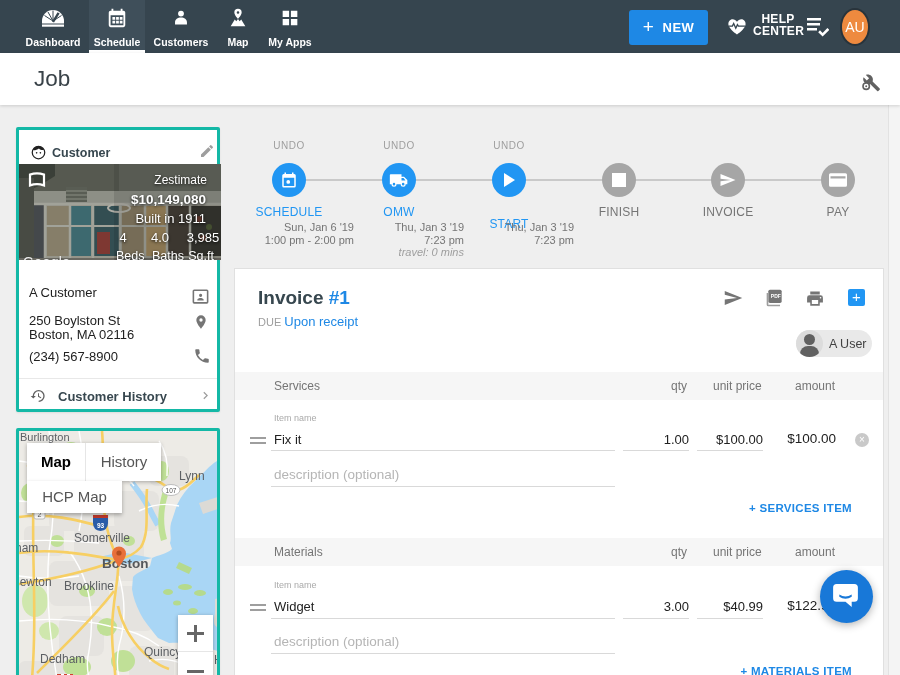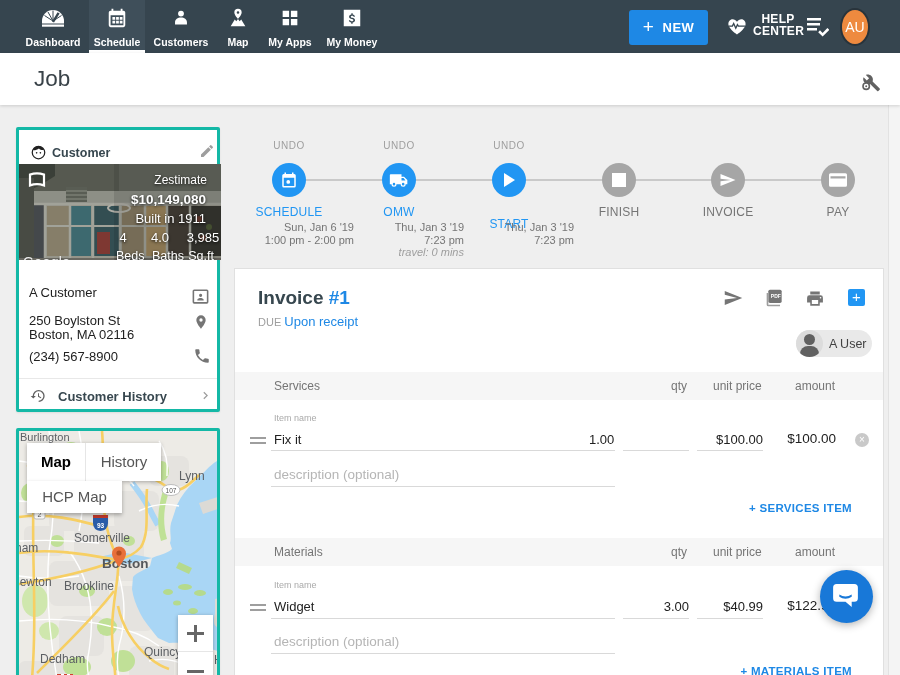--- a/index.html
+++ b/index.html
@@ -84,26 +84,20 @@
     <svg class="ticon" viewBox="0 0 24 24">
         <path fill="#fff" d="M12 2a4 4 0 0 0-4 4c0 2.9 4 7 4 7s4-4.1 4-7a4 4 0 0 0-4-4zm0 2.6a1.4 1.4 0 1 1 0 2.8 1.4 1.4 0 0 1 0-2.8zM8.5 13.5 4 21h16l-4.5-7.5-1.7 2-1.8-2.3-1.9 2.4-1.6-2.1z"></path>
       </svg>
     <div class="tlabel">Map</div>
   </div>
   <div class="tab" style="left:259px;width:62px;">
     <svg class="ticon" viewBox="0 0 24 24">
         <path fill="#fff" d="M4 4h7v7H4zm9 0h7v7h-7zm-9 9h7v7H4zm9 0h7v7h-7z"></path>
       </svg>
     <div class="tlabel">My Apps</div>
-  </div>
-  <div class="tab" style="left:321px;width:62px;">
-    <svg class="ticon" viewBox="0 0 24 24">
-        <path fill="#fff" d="M3 3h18v18H3zm9.7 15.2v-1.3c1.5-.25 2.6-1.1 2.6-2.45 0-1.8-1.55-2.2-3-2.65-1.2-.35-1.65-.7-1.65-1.25 0-.65.65-1.1 1.55-1.1 1 0 1.45.45 1.55 1.2h1.45c-.1-1.2-.9-2.1-2.45-2.45V6.9h-1.45v1.3c-1.35.25-2.45 1.1-2.45 2.35 0 1.55 1.35 2.2 3.1 2.65 1.2.3 1.55.65 1.55 1.3 0 .55-.45 1.1-1.65 1.1-1.1 0-1.65-.55-1.75-1.2H8.6c.1 1.45 1.2 2.2 2.55 2.45v1.35h1.55z"></path>
-      </svg>
-    <div class="tlabel">My Money</div>
   </div>
 
   <div id="newbtn"><span style="font-size:19px;font-weight:normal;vertical-align:-1.5px;">+</span>&nbsp; NEW</div>
   <svg class="abs" style="left:726px;top:16px;" width="22" height="21" viewBox="0 0 24 24">
       <path fill="#fff" d="M12 21.2S3.3 15.5 2.3 10.4C1.5 6.4 4 3.6 7 3.6c2.1 0 3.7 1.2 5 3 1.3-1.8 2.9-3 5-3 3 0 5.5 2.8 4.7 6.8-1 5.1-9.7 10.8-9.7 10.8z"></path>
       <path d="M2.5 11.5h4.2l1.5-3 2.4 5.4 1.9-4 1.1 1.6h7.9" stroke="#36454f" stroke-width="1.5" fill="none"></path>
     </svg>
   <div id="helpcenter">HELP<br>CENTER</div>
   <svg class="abs" style="left:806px;top:16px;" width="23" height="21" viewBox="0 0 23 21">
       <g fill="#fff">
@@ -435,21 +429,21 @@
       <span class="bh" style="left:560px;">amount</span>
   </div>
 
   <div class="itemname" style="top:144px;">Item name</div>
   <div class="dragh" style="top:168px;">
       <div></div>
       <div></div>
     </div>
   <div class="val" style="left:39px;top:163px;">Fix it</div>
   <div class="uline" style="left:36px;top:181px;width:344px;"></div>
-  <div class="val" style="left:354px;top:163px;width:100px;">1.00</div>
+  <div class="val" style="left:354px;top:163px;width:100px;text-align:right;">1.00</div>
   <div class="uline" style="left:388px;top:181px;width:66px;"></div>
   <div class="val" style="left:428px;top:163px;width:100px;text-align:right;">$100.00</div>
   <div class="uline" style="left:462px;top:181px;width:66px;"></div>
   <div class="val" style="left:501px;top:162px;width:100px;text-align:right;font-size:13.5px;">$100.00</div>
   <div class="abs" style="left:620px;top:164px;width:14px;height:14px;border-radius:50%;background:#c9c9c9;color:#fff;text-align:center;line-height:14px;font-size:10px;">×</div>
 
   <div class="desc" style="top:198px;">description (optional)</div>
   <div class="uline" style="left:36px;top:217px;width:344px;"></div>
 
   <div class="additem" style="right:31px;top:233px;">+ SERVICES ITEM</div>

